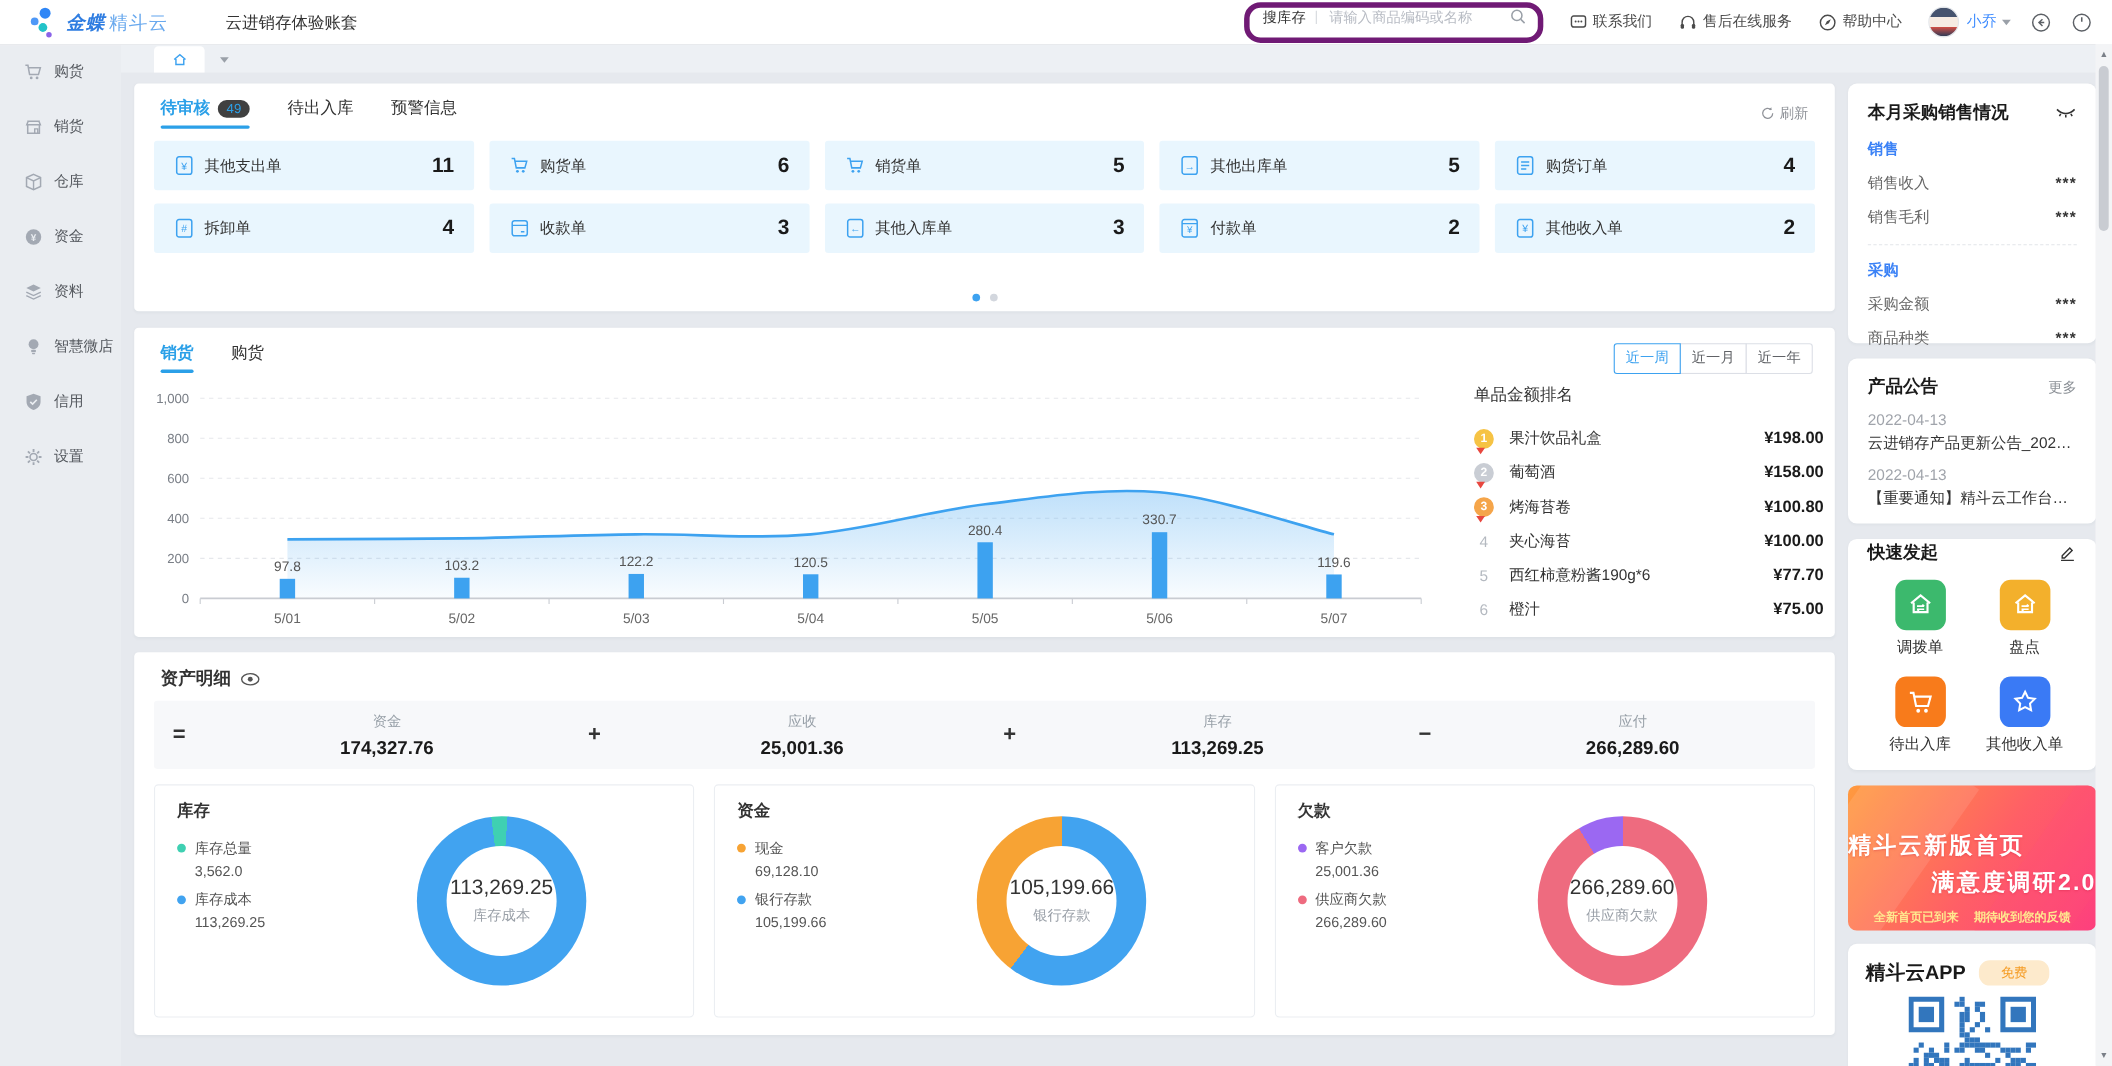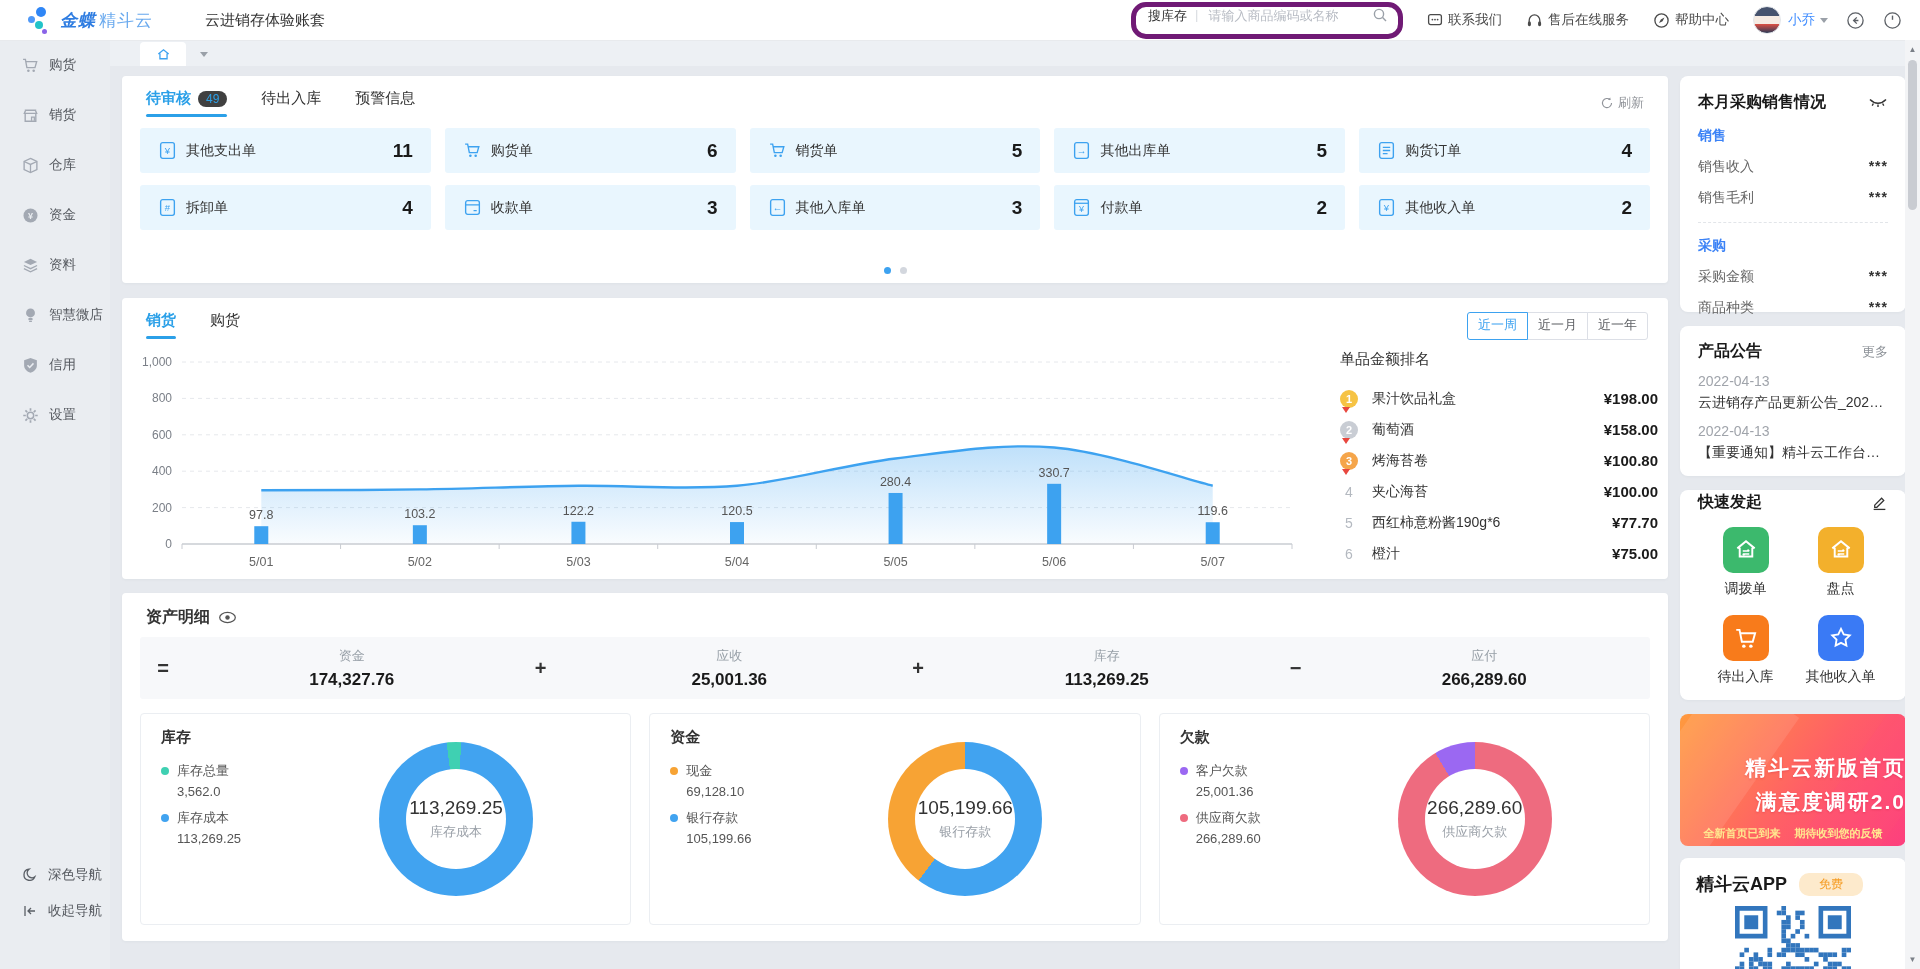--- a/index.html
+++ b/index.html
@@ -112,21 +112,21 @@
   .ann-text{font-size:14px;color:#333;margin-top:5px;white-space:nowrap;overflow:hidden;text-overflow:ellipsis;cursor:pointer}
   #quick-card{top:490px;height:210px;padding:2px 18px;box-sizing:border-box}
   .quick-grid{display:grid;grid-template-columns:1fr 1fr;row-gap:17px;margin-top:14px}
   .q-item{text-align:center;cursor:pointer}
   .q-icon{width:46px;height:46px;border-radius:10px;margin:0 auto;display:flex;align-items:center;justify-content:center}
   .q-label{font-size:14px;color:#333;margin-top:7px}
   #banner{top:714px;height:132px;left:1680px;width:226px;position:absolute;border-radius:8px;overflow:hidden;cursor:pointer;
     background:linear-gradient(125deg,#ff9a3e 0%,#ff5f66 55%,#fd3f7e 100%)}
   #banner::before{content:"";position:absolute;width:90px;height:200px;background:rgba(255,255,255,.10);transform:rotate(35deg);left:-20px;top:-40px}
   #banner::after{content:"";position:absolute;width:70px;height:200px;background:rgba(255,80,120,.25);transform:rotate(35deg);right:-10px;top:-30px}
-  .bn-l1{position:relative;z-index:2;text-align:right;color:#fff;font-size:21px;font-weight:bold;letter-spacing:2px;margin-top:40px;text-shadow:0 1px 2px rgba(200,30,60,.35)}
+  .bn-l1{position:relative;z-index:2;text-align:left;color:#fff;font-size:21px;font-weight:bold;letter-spacing:2px;margin-top:40px;text-shadow:0 1px 2px rgba(200,30,60,.35)}
   .bn-l2{position:relative;z-index:2;text-align:right;color:#fff;font-size:21px;font-weight:bold;letter-spacing:2px;margin-top:6px;text-shadow:0 1px 2px rgba(200,30,60,.35)}
   .bn-sub{position:relative;z-index:2;display:flex;justify-content:center;gap:14px;margin-top:10px;font-size:11px;font-weight:bold;color:#ffe88f}
   #app-card{top:858px;height:130px;padding:14px 16px;box-sizing:border-box;overflow:hidden}
   .app-row{display:flex;align-items:center}
   .app-title{font-size:18px;font-weight:bold;color:#1a1a1a}
   .free-badge{margin-left:12px;background:#fdeacc;color:#f59b22;font-size:12px;border-radius:10px;padding:3px 20px}
   .qr{width:116px;height:116px;margin:10px auto 0;display:block}
   
   .scrollbar{position:absolute;right:0;top:40px;width:15px;height:929px;background:#f3f4f6;z-index:40}
   .sb-arrow{width:15px;height:15px;display:flex;align-items:center;justify-content:center;color:#7a7f87;font-size:8px;cursor:pointer}
@@ -267,34 +267,20 @@
     <span>信用</span>
   </div>
   <div class="side-item">
     <svg width="17" height="17" viewBox="0 0 16 16">
         <circle cx="8" cy="8" r="3" fill="none" stroke="#a3a9b3" stroke-width="1.4"></circle>
         <g stroke="#a3a9b3" stroke-width="1.6">
           <path d="M8 1.2v2.4M8 12.4v2.4M1.2 8h2.4M12.4 8h2.4M3.2 3.2l1.7 1.7M11.1 11.1l1.7 1.7M12.8 3.2l-1.7 1.7M4.9 11.1l-1.7 1.7"></path>
         </g>
       </svg>
     <span>设置</span>
-  </div>
-  <div class="side-foot">
-    <div class="side-item">
-      <svg width="16" height="16" viewBox="0 0 16 16">
-          <path d="M12.8 9.8A5.6 5.6 0 117 2.2a4.5 4.5 0 005.8 7.6z" fill="none" stroke="#5a5f66" stroke-width="1.3"></path>
-        </svg>
-      <span>深色导航</span>
-    </div>
-    <div class="side-item">
-      <svg width="16" height="16" viewBox="0 0 16 16">
-          <path d="M3 3v10M13 8H6m3-3L6 8l3 3" fill="none" stroke="#5a5f66" stroke-width="1.3"></path>
-        </svg>
-      <span>收起导航</span>
-    </div>
   </div>
 </aside>
 
 <section class="panel" id="todo-panel">
   <div class="ptabs">
     <div class="ptab active">
       <span>待审核</span>
       <span class="badge">49</span>
     </div>
     <div class="ptab">

